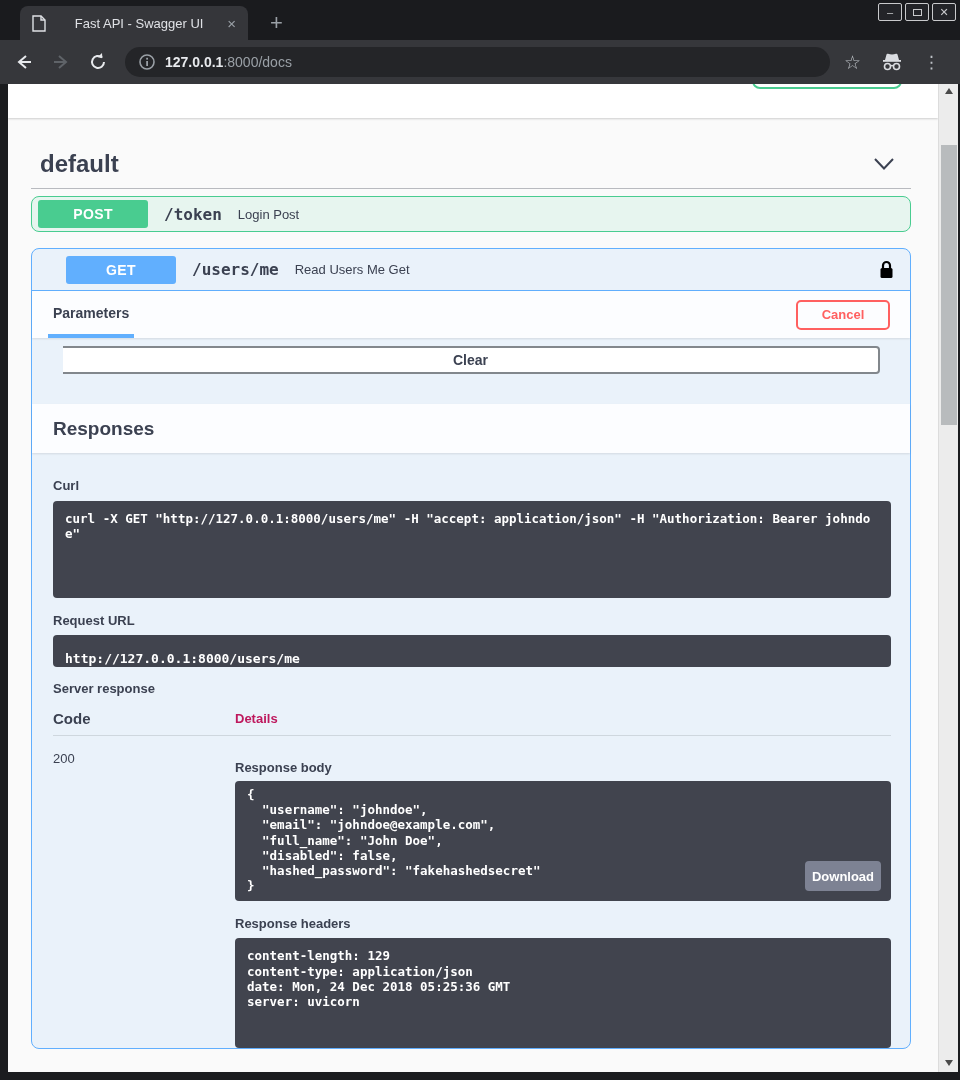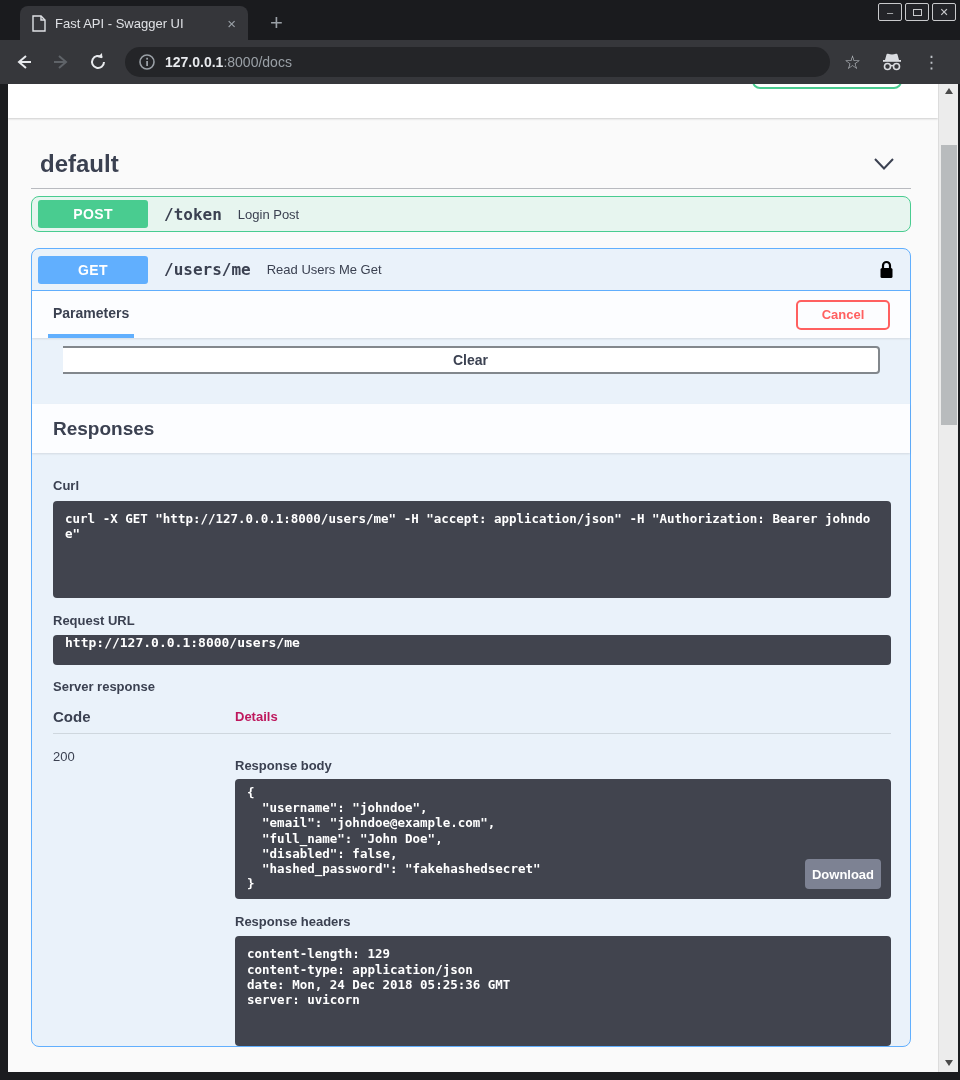--- a/index.html
+++ b/index.html
@@ -8,21 +8,21 @@
     font-family:"Liberation Sans", sans-serif;
     background:#1b1c1f;
     position:relative;
     overflow:hidden;
   }
   
   .titlebar { height:40px; background:#1a1b1e; position:relative; display:flex; align-items:flex-end; }
   .tab {
     margin-left:20px; width:228px; height:34px; background:#35363a;
     border-radius:8px 8px 0 0; display:flex; align-items:center; padding:0 8px 0 12px;
-    color:#dfe1e5; font-size:13px;
+    color:#dfe1e5; font-size:13px;text-align:center;
   }
   .tab-doc-icon { width:14px; height:17px; margin-right:9px; flex:0 0 auto; }
   .tab-title { flex:1; white-space:nowrap; overflow:hidden; }
   .tab-close { color:#9aa0a6; font-size:15px; padding:0 4px; cursor:default; }
   .newtab-btn { color:#9aa0a6; font-size:22px; margin-left:16px; line-height:34px; padding:0 6px; }
   .win-controls { position:absolute; top:3px; right:4px; display:flex; gap:3px; }
   .win-btn {
     width:24px; height:18px; border:1px solid #c9cacc; border-radius:2px;
     color:#c9cacc; font-size:11px; display:flex; align-items:center; justify-content:center;
     background:#232428; line-height:1;
@@ -62,21 +62,21 @@
   .opblock { margin:0 27px 0 23px; border-radius:8px; }
   .opblock-post { margin-top:7px; border:1px solid #49cc90; background:rgba(73,204,144,.1); height:36px; display:flex; align-items:center; padding:0 10px 0 6px; }
   .opblock-get  { margin-top:16px; border:1px solid #61affe; background:rgba(97,175,254,.1); }
 
   .method-badge {
     width:110px; height:28px; border-radius:3px; color:#fff; font-weight:700;
     font-size:14px; display:flex; align-items:center; justify-content:center; letter-spacing:.4px;
     flex:0 0 auto;
   }
   .badge-post { background:#49cc90; }
-  .badge-get  { background:#61affe; }
+  .badge-get  { background:#61affe;margin-left:28px; }
   .op-path { font-family:"DejaVu Sans Mono", monospace; font-weight:700; font-size:16px; color:#3b4151; margin-left:16px;text-align:center; }
   .op-desc { font-size:13px; color:#3b4151; margin-left:16px; }
 
   .get-summary { height:42px; display:flex; align-items:center; padding:0 14px 0 6px; border-bottom:1px solid #61affe; }
   .lock-btn { margin-left:auto; width:20px; height:22px; display:flex; align-items:center; justify-content:center; }
 
   .section-header {
     background:rgba(255,255,255,.85); box-shadow:0 1px 2px rgba(0,0,0,.1);
     display:flex; align-items:center; min-height:47px; padding:0 20px 0 16px;
   }
@@ -107,21 +107,21 @@
   .responses-body { padding:0 19px 0 21px; }
   .mini-label { font-size:13px; font-weight:700; color:#3b4151; }
   .lbl-curl { margin-top:25px; }
   .dark-pre {
     background:#41444e; border-radius:4px; color:#fff;
     font-family:"DejaVu Sans Mono", monospace; font-weight:700; font-size:12.5px;
     line-height:15.2px; white-space:pre-wrap; word-break:break-all;
   }
   .curl-pre { margin-top:8px; height:97px; padding:10px 12px; }
   .lbl-requrl { margin-top:15px; }
-  .url-pre { margin-top:7px; height:30px; padding:0 12px; white-space:pre; font-size:13px; }
+  .url-pre { margin-top:7px; height:30px; padding:16px 12px; white-space:pre; font-size:13px; }
   .lbl-serverresp { margin-top:14px; }
 
   .resp-table { margin-top:14px; }
   .resp-thead { display:flex; padding-bottom:8px; border-bottom:1px solid #cfd7de; }
   .col-code { width:182px; flex:0 0 auto; }
   .code-header { font-size:15px; font-weight:700; color:#3b4151; }
   .details-header { font-size:13px; font-weight:700; color:#be185d; align-self:center; }
   .resp-row { display:flex; padding-top:15px; }
   .status-code { font-size:13px; color:#3b4151; }
   .col-details { flex:1; min-width:0; }

